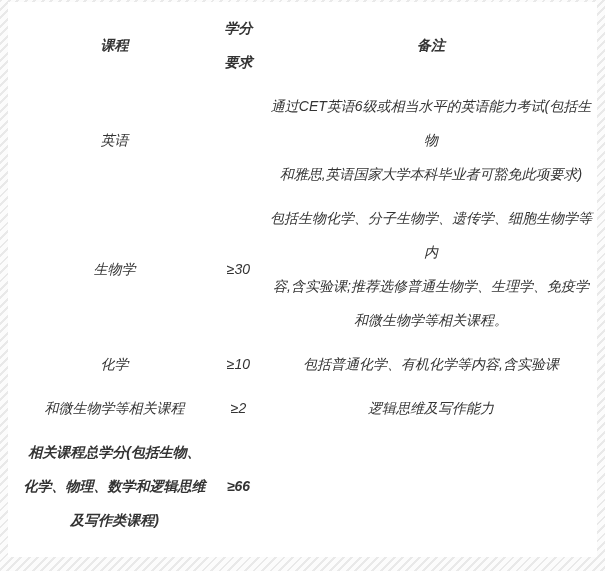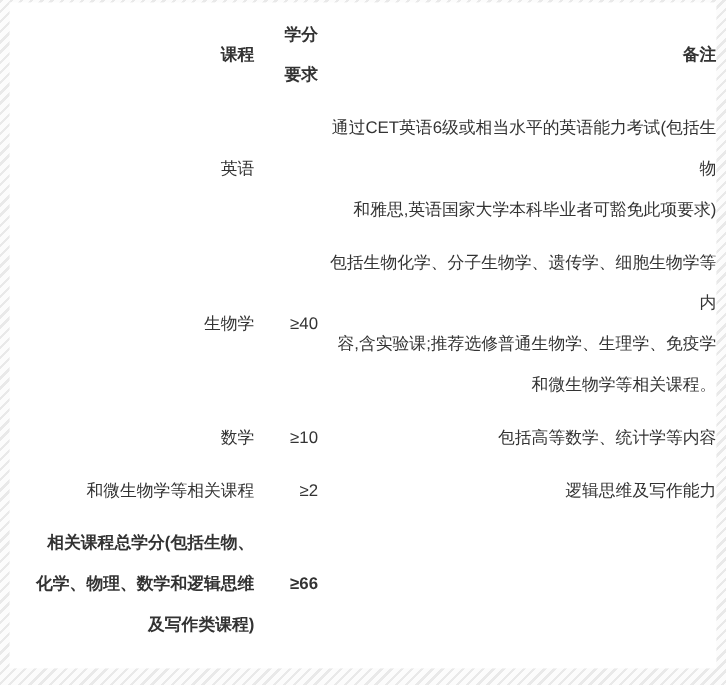--- a/index.html
+++ b/index.html
@@ -31,24 +31,25 @@
     font-size: 14px;
     line-height: 34px;
     color: #333333;
   }
   col.c-course { width: 195px; }
   col.c-credit { width: 53px; }
   col.c-note   { width: 332px; }
   .req-table td, .req-table th {
     padding: 5px 0;
     vertical-align: middle;
-    text-align: right;
+    text-align: center;
     white-space: pre-line;
     font-weight: normal;
     border: none;
+    font-style: italic;
   }
   .req-table th { font-weight: bold; }
   tr.total-row td.course-cell,
   tr.total-row td.credit-cell { font-weight: bold; }
 </style>
 </head>
 <body>
 
 <div class="content-sheet">
   <table class="req-table">
@@ -67,29 +68,29 @@
     </thead>
     <tbody>
       <tr>
         <td class="course-cell">英语</td>
         <td class="credit-cell"></td>
         <td class="note-cell">通过CET英语6级或相当水平的英语能力考试(包括生物
 和雅思,英语国家大学本科毕业者可豁免此项要求)</td>
       </tr>
       <tr>
         <td class="course-cell">生物学</td>
-        <td class="credit-cell">≥40</td>
+        <td class="credit-cell">≥30</td>
         <td class="note-cell">包括生物化学、分子生物学、遗传学、细胞生物学等内
 容,含实验课;推荐选修普通生物学、生理学、免疫学
 和微生物学等相关课程。</td>
       </tr>
       <tr>
-        <td class="course-cell">数学</td>
+        <td class="course-cell">化学</td>
         <td class="credit-cell">≥10</td>
-        <td class="note-cell">包括高等数学、统计学等内容</td>
+        <td class="note-cell">包括普通化学、有机化学等内容,含实验课</td>
       </tr>
       <tr>
         <td class="course-cell">和微生物学等相关课程</td>
         <td class="credit-cell">≥2</td>
         <td class="note-cell">逻辑思维及写作能力</td>
       </tr>
       <tr class="total-row">
         <td class="course-cell">相关课程总学分(包括生物、
 化学、物理、数学和逻辑思维
 及写作类课程)</td>

